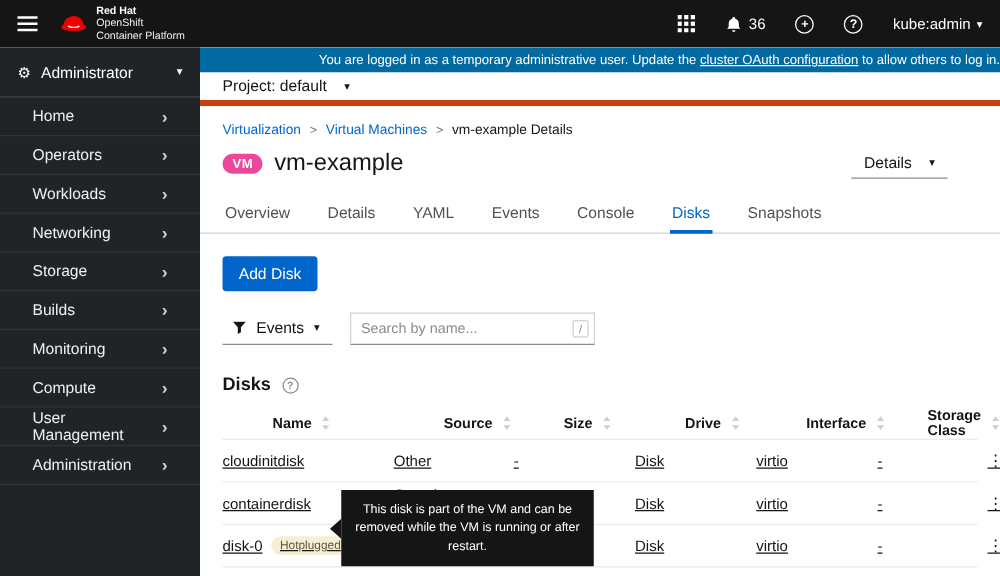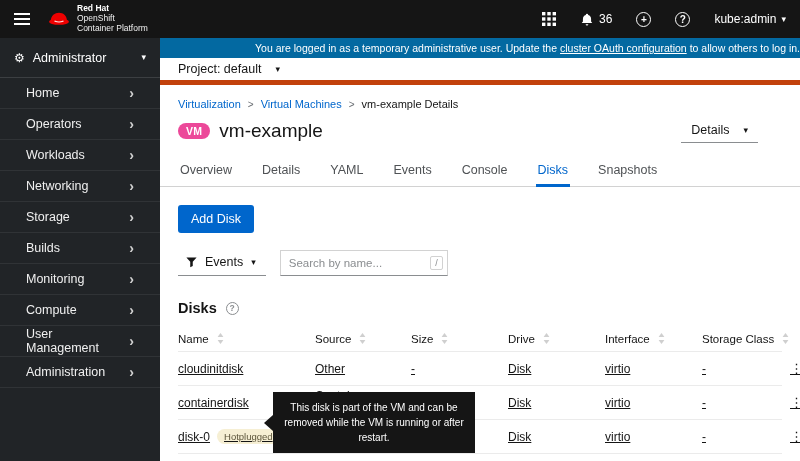--- a/index.html
+++ b/index.html
@@ -79,40 +79,40 @@
 
   
   .content { padding:18px 18px 0 18px; }
   .btn-primary { background:#0066cc; color:#fff; border:none; border-radius:3px;
     font-family:inherit; font-size:12.5px; padding:7px 13px; cursor:pointer; }
   .toolbar { display:flex; align-items:center; gap:14px; margin-top:17px; }
   .filter-btn { background:#fff; border:none; border-bottom:1px solid #8a8d90;
     font-family:inherit; font-size:12.5px; color:#151515; padding:5px 10px 6px 8px;
     display:flex; align-items:center; gap:8px; cursor:pointer; }
   .filter-btn svg { display:block; }
-  .search-box { position:relative; width:168px; }
+  .search-box { position:relative; width:196px; }
   .search-box input { width:100%; border:1px solid #d2d2d2; border-bottom-color:#8a8d90;
     font-family:inherit; font-size:11.5px; color:#151515; padding:6px 24px 6px 8px; outline:none; }
   .search-box input::placeholder { color:#8a8d90; }
   .kbd { position:absolute; right:5px; top:50%; transform:translateY(-50%);
     border:1px solid #d2d2d2; border-radius:2px; color:#8a8d90; font-size:9px;
     padding:1px 4px; background:#fff; }
 
   .section-heading { display:flex; align-items:center; gap:9px; margin-top:24px; }
   .section-heading h2 { font-size:14.5px; font-weight:bold; color:#151515; }
   .help-icon { width:13px; height:13px; border:1.2px solid #8a8d90; border-radius:50%;
     color:#8a8d90; font-size:8.5px; font-weight:bold; display:flex; align-items:center;
     justify-content:center; cursor:pointer; }
 
   
   .table-wrap { position:relative; margin-top:10px; }
   .tr { display:grid; grid-template-columns:137px 96px 97px 97px 97px 88px 1fr;
     align-items:center; }
   .thead.tr { height:26px; border-bottom:1px solid #ebebeb; }
-  .th { font-size:11.5px; font-weight:normal; color:#151515; display:flex; align-items:center; gap:8px; }
+  .th { font-size:11.5px; font-weight:bold; color:#151515; display:flex; align-items:center; gap:8px;margin-left:40px; }
   .sort svg { display:block; }
   .tbody .tr { height:34px; border-bottom:1px solid #ebebeb; font-size:12px; color:#151515; }
   .td { display:flex; align-items:center; gap:7px;text-decoration:underline; }
   .kebab-cell { justify-content:flex-end; padding-right:8px; }
   .kebab { background:none; border:none; color:#151515; font-size:13px; line-height:1;
     cursor:pointer; letter-spacing:0; font-family:inherit; }
   .badge-hotplugged { background:#f6efd4; color:#5c553b; font-size:9.5px;
     padding:2px 7px; border-radius:9px; white-space:nowrap; }
 
   

